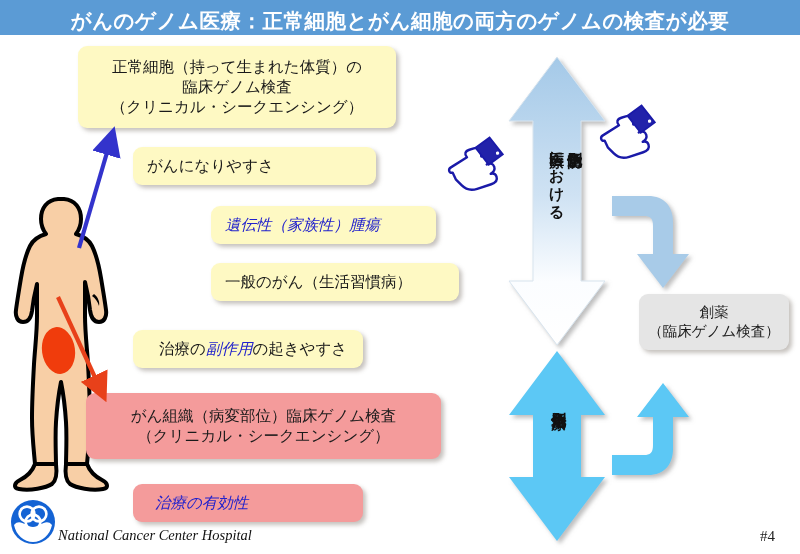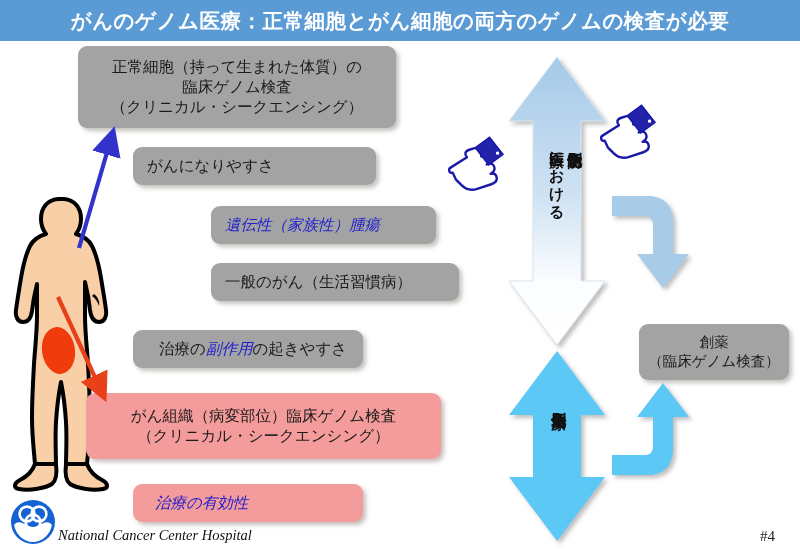--- a/index.html
+++ b/index.html
@@ -5,41 +5,41 @@
 <style>
   html,body{margin:0;padding:0;background:#fff;}
   body{
     width:800px;height:554px;overflow:hidden;position:relative;
     font-family:"Liberation Sans","DejaVu Sans",sans-serif;
   }
   #slide{position:absolute;left:0;top:0;width:800px;height:554px;background:#ffffff;overflow:hidden;}
 
   
   .titlebar{
-    position:absolute;left:0;top:0;width:800px;height:41px;
+    position:absolute;left:0;top:0;width:800px;height:35px;
     background:#5B9BD5;
   }
   .titlebar .t{
     position:absolute;left:0;top:0;width:800px;height:41px;
     display:flex;align-items:center;justify-content:center;
     color:#ffffff;font-size:20.5px;font-weight:bold;letter-spacing:.5px;
     white-space:nowrap;
   }
 
   
   .box{
     position:absolute;border-radius:9px;
     display:flex;align-items:center;justify-content:center;
     text-align:center;line-height:1.28;
     box-shadow:3px 3px 4px rgba(120,110,100,.42);
     color:#1a1a1a;font-size:15.5px;
   }
-  .box.orange{background:#a3a3a3;}
+  .box.orange{background:#fef9c3;}
   .box.pink{background:#F49B9B;}
-  .box.grey{background:#a3a3a3;margin-top:30px;}
+  .box.grey{background:#e5e5e5;}
   .box.left{justify-content:flex-start;border-radius:9px;}
   .blue-txt{color:#2222CC;font-style:italic;}
 
   
   .person{position:absolute;left:6px;top:196px;width:116px;height:298px;}
   .tumor{
     position:absolute;left:36px;top:131px;width:33px;height:47px;
     background:#F03C0C;border-radius:50%/50%;
     transform:rotate(-8deg);
   }

